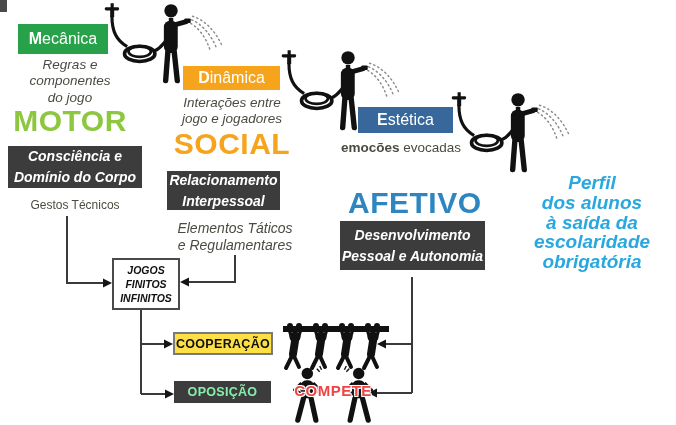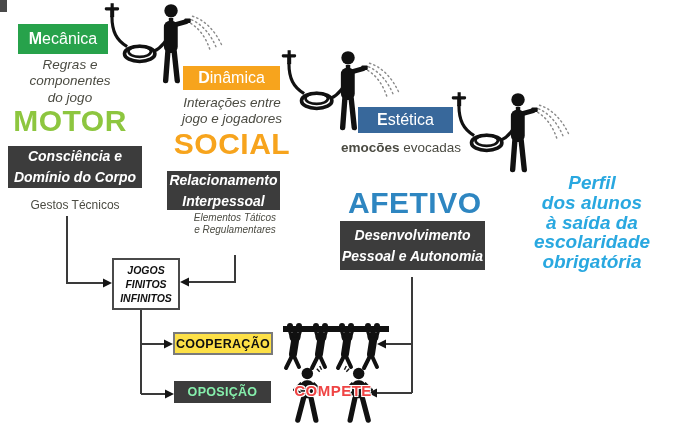--- a/index.html
+++ b/index.html
@@ -111,21 +111,21 @@
 
   <div class="tag tag-din" style="left:183px;top:66px;width:97px;height:24px">
     <b>D</b>
       <span>inâmica</span>
   </div>
   <div class="desc pre" style="left:168px;top:95px;width:128px">Interações entre
 jogo e jogadores</div>
   <div class="domain" style="left:172px;top:127px;width:120px;color:var(--orange)">SOCIAL</div>
   <div class="darkbox pre" style="left:167px;top:171px;width:113px;height:39px">Relacionamento
 Interpessoal</div>
-  <div class="desc pre" style="left:170px;top:212px;width:130px;font-size:10px">Elementos Táticos
+  <div class="desc pre" style="left:170px;top:220px;width:130px;font-size:14px">Elementos Táticos
 e Regulamentares</div>
 
   <div class="tag tag-est" style="left:358px;top:107px;width:95px;height:26px">
     <b>E</b>
       <span>stética</span>
   </div>
   <div class="desc" style="left:336px;top:139px;width:130px;line-height:1.3">
     <span class="line"><b>emocões</b><span> evocadas</span></span>
   </div>
   <div class="domain" style="left:348px;top:186px;width:120px;color:var(--blue)">AFETIVO</div>

